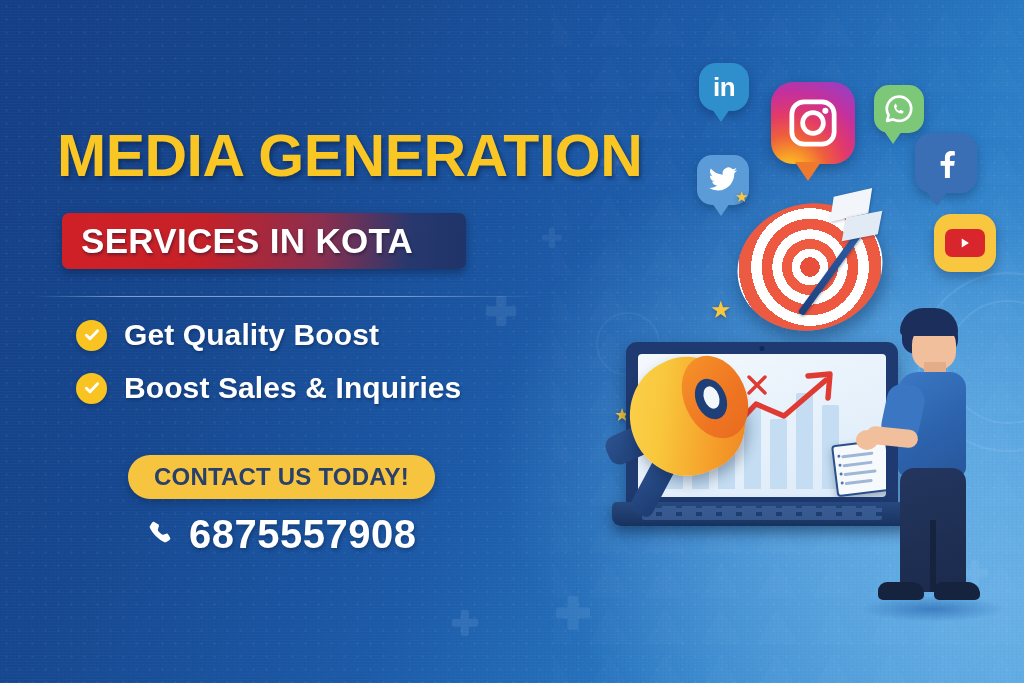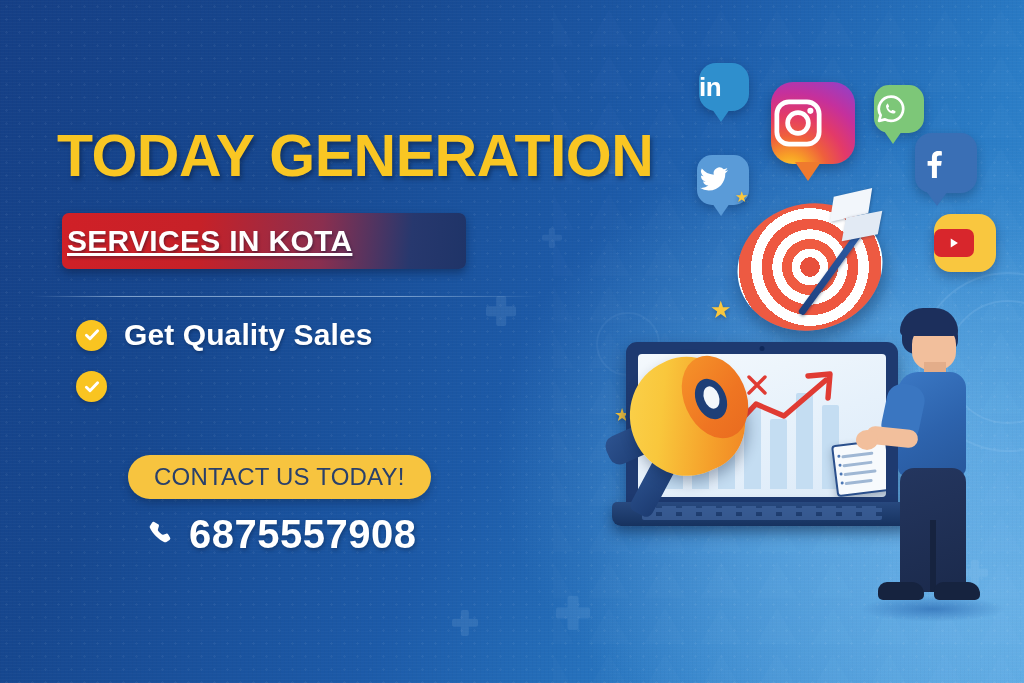--- a/index.html
+++ b/index.html
@@ -57,22 +57,22 @@
     white-space:nowrap;
   }
   .ribbon{
     position:absolute;left:62px;top:213px;
     width:404px;height:56px;border-radius:7px;
     background:linear-gradient(95deg,#d02027 0%,#c62128 34%,#8a2f4f 64%,#27386e 86%,#1f3468 100%);
     box-shadow:0 4px 9px rgba(6,22,52,.42);
     display:flex;align-items:center;
   }
   .ribbon span{
-    color:#fff;font-size:30px;font-weight:bold;letter-spacing:.3px;
-    margin-left:5px;text-shadow:1px 2px 3px rgba(10,20,45,.45);white-space:nowrap;text-decoration:underline;
+    color:#fff;font-size:35px;font-weight:bold;letter-spacing:.3px;
+    margin-left:19px;text-shadow:1px 2px 3px rgba(10,20,45,.45);white-space:nowrap;
   }
   .divider{
     position:absolute;left:32px;top:296px;width:510px;height:1px;
     background:linear-gradient(90deg,rgba(210,233,255,0) 0%,rgba(214,236,255,.55) 18%,rgba(214,236,255,.5) 72%,rgba(210,233,255,0) 100%);
   }
   .bullets{position:absolute;left:76px;top:318px;}
   .bullet{display:flex;align-items:center;margin-bottom:19px;}
   .bullet .check{
     width:31px;height:31px;border-radius:50%;background:#F9C421;
     display:flex;align-items:center;justify-content:center;flex:none;
@@ -83,30 +83,30 @@
     margin-left:17px;color:#fff;font-size:30px;font-weight:bold;
     letter-spacing:.1px;text-shadow:1px 2px 3px rgba(8,28,62,.4);white-space:nowrap;
   }
   .cta{
     position:absolute;left:128px;top:455px;
     height:44px;padding:0 26px;border-radius:22px;
     background:#F7C43F;border:none;cursor:pointer;
     display:flex;align-items:center;justify-content:center;
     box-shadow:0 4px 8px rgba(8,28,62,.35);
   }
-  .cta span{color:#29406b;font-size:24px;font-weight:normal;letter-spacing:.2px;white-space:nowrap;}
+  .cta span{color:#29406b;font-size:24px;font-weight:bold;letter-spacing:.2px;white-space:nowrap;}
   .phone-row{position:absolute;left:146px;top:512px;display:flex;align-items:center;}
   .phone-row .pico{margin-right:13px;}
   .phone-row .pnum{
     color:#fff;font-size:40px;font-weight:bold;letter-spacing:.5px;
     text-shadow:1px 2px 4px rgba(8,28,62,.45);
   }
 
   
-  .bub{position:absolute;border-radius:17px;display:flex;align-items:center;}
+  .bub{position:absolute;border-radius:17px;display:flex;align-items:center;justify-content:center;}
   .bub .tail{
     position:absolute;bottom:-11px;width:0;height:0;
     border-left:9px solid transparent;border-right:9px solid transparent;
   }
   .bub-li{left:699px;top:63px;width:50px;height:48px;background:#2f8fcd;box-shadow:0 4px 10px rgba(6,24,56,.3);}
   .bub-li .tail{left:13px;border-top:13px solid #2f8fcd;}
   .li-txt{color:#fff;font-size:26px;font-weight:bold;line-height:1;letter-spacing:-.5px;}
   .bub-ig{left:771px;top:82px;width:84px;height:82px;border-radius:22px;
     background:radial-gradient(circle at 22% 112%, #fdd832 0%, #f8a226 16%, #ef5f3c 34%, #e33a68 52%, #c5309c 72%, #8a43cf 100%);
     box-shadow:0 5px 12px rgba(6,24,56,.32);}
@@ -254,43 +254,44 @@
   <div class="plus" style="left:452px;top:610px;width:26px;height:26px;"></div>
   <div class="plus" style="left:556px;top:596px;width:34px;height:34px;opacity:.09;"></div>
   <div class="plus" style="left:962px;top:560px;width:26px;height:26px;opacity:.09;"></div>
   <div class="plus" style="left:930px;top:318px;width:22px;height:22px;opacity:.08;"></div>
   <div class="plus" style="left:600px;top:150px;width:24px;height:24px;opacity:.07;"></div>
   <div class="ring" style="left:946px;top:300px;width:120px;height:120px;"></div>
   <div class="ring" style="left:918px;top:272px;width:176px;height:176px;"></div>
   <div class="ring" style="left:596px;top:312px;width:60px;height:60px;opacity:.5;"></div>
   <div class="tex-noise"></div>
 
-  <div class="title2">TODAY GENERATION</div>
+  <div class="title2">MEDIA GENERATION</div>
 
   <div class="ribbon">
     <span>SERVICES IN KOTA</span>
   </div>
 
   <div class="divider"></div>
 
   <div class="bullets">
     <div class="bullet">
       <span class="check">
         <svg width="18" height="18" viewBox="0 0 18 18">
             <path d="M3.4 9.3 L7 12.8 L14.6 4.8" fill="none" stroke="#ffffff" stroke-width="2.9" stroke-linecap="round" stroke-linejoin="round"></path>
           </svg>
       </span>
-      <span class="btxt">Get Quality Sales</span>
+      <span class="btxt">Get Quality Boost</span>
     </div>
     <div class="bullet">
       <span class="check">
         <svg width="18" height="18" viewBox="0 0 18 18">
             <path d="M3.4 9.3 L7 12.8 L14.6 4.8" fill="none" stroke="#ffffff" stroke-width="2.9" stroke-linecap="round" stroke-linejoin="round"></path>
           </svg>
       </span>
+      <span class="btxt">Boost Sales &amp; Inquiries</span>
     </div>
   </div>
 
   <div class="cta">
     <span>CONTACT US TODAY!</span>
   </div>
 
   <div class="phone-row">
     <span class="pico">
       <svg width="30" height="30" viewBox="0 0 24 24">

